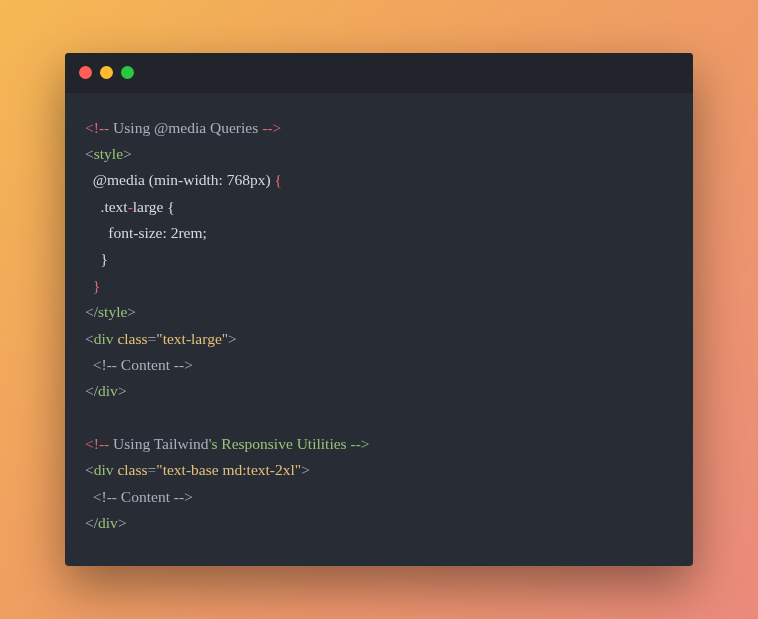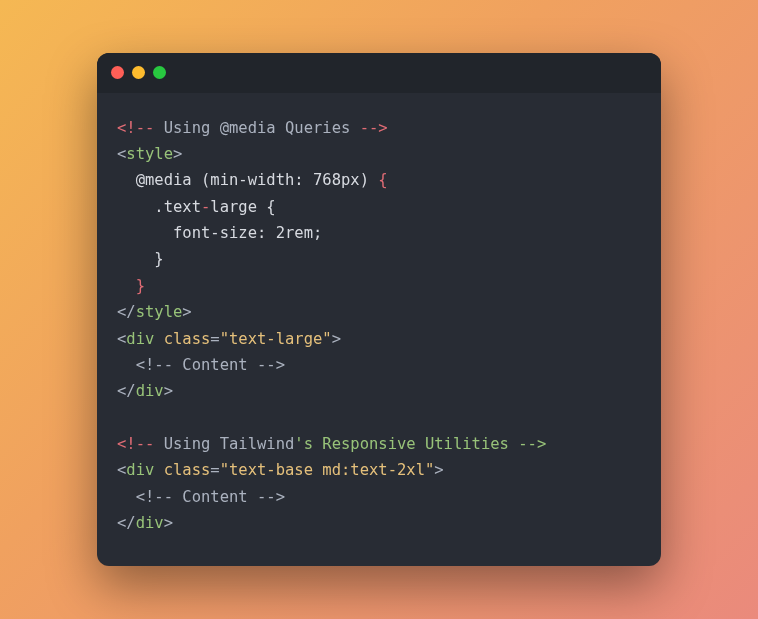--- a/index.html
+++ b/index.html
@@ -6,25 +6,26 @@
   body {
     width: 758px;
     height: 619px;
     background: linear-gradient(135deg, #f5b853 0%, #f0a15f 40%, #ea8a7c 100%);
     display: flex;
     align-items: center;
     justify-content: center;
     font-family: ui-monospace, 'SF Mono', Menlo, Monaco, Consolas, monospace;
   }
   .window {
-    width: 564px;
+    width: 628px;
     background: #282c34;
-    border-radius: 12px;
+    border-radius: 4px;
     box-shadow: 0 20px 50px rgba(0,0,0,0.4);
     overflow: hidden;
+    font-family: Liberation Serif, serif;
   }
   .titlebar {
     height: 40px;
     background: #21252b;
     display: flex;
     align-items: center;
     padding: 0 14px;
     gap: 8px;
   }
   .dot { width: 13px; height: 13px; border-radius: 50%; }

